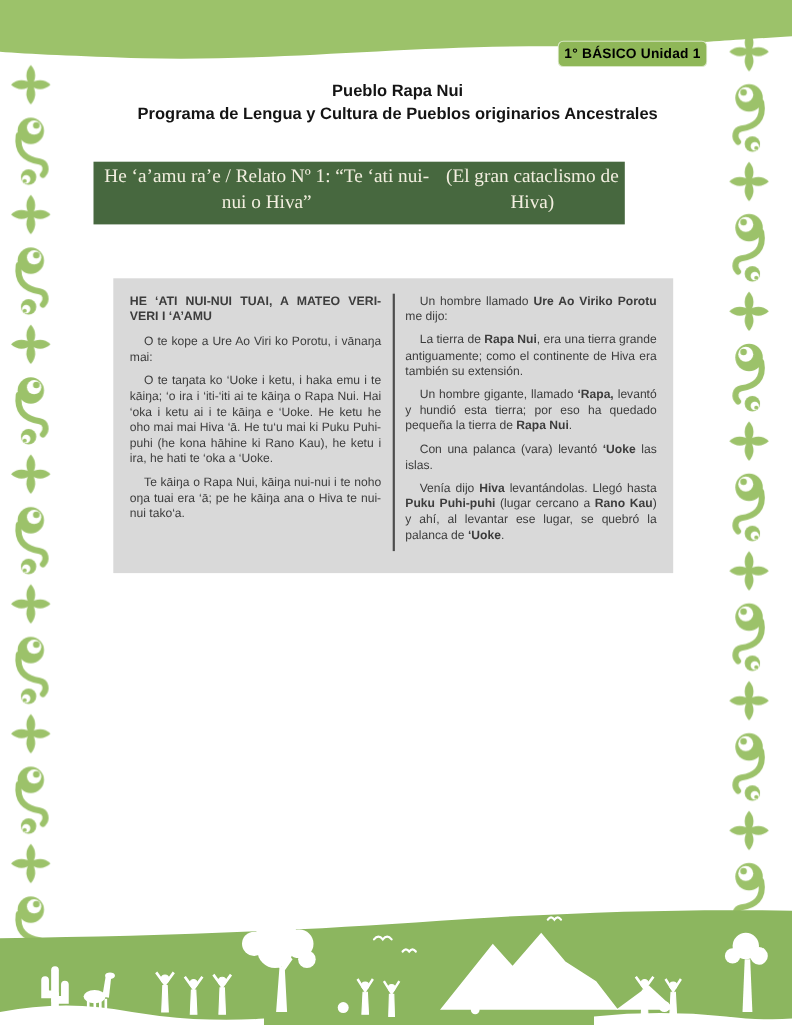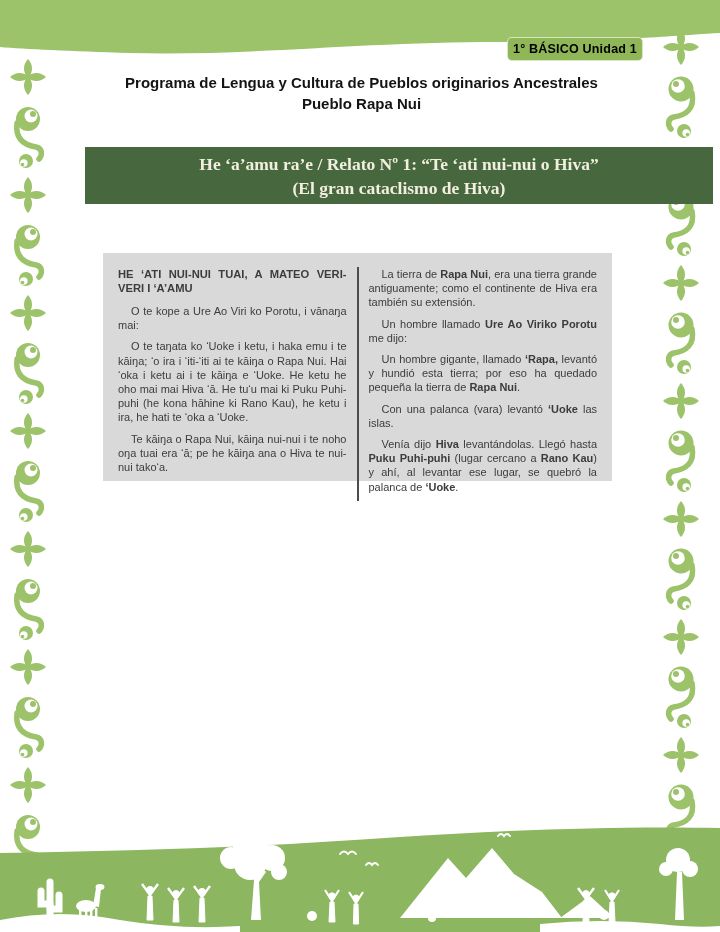--- a/index.html
+++ b/index.html
@@ -29,30 +29,30 @@
   #right-border{left:662px;top:25px;width:38px;height:822px;}
 
   
   #header{
     left:85px;top:72px;width:553px;text-align:center;
     font-weight:700;font-size:15px;line-height:21px;color:var(--header-text);
   }
 
   
   #banner{
-    left:85px;top:147px;width:628px;height:57px;
+    left:85px;top:147px;width:483px;height:57px;
     background:var(--banner-green);color:var(--banner-text);
-    font-family:"Liberation Serif", serif;font-weight:700;
+    font-family:"Liberation Serif", serif;font-weight:400;
     font-size:17.5px;line-height:24px;text-align:center;
-    display:flex;flex-direction:column;justify-content:center;
+    display:flex;flex-direction:row;justify-content:center;
   }
 
   
   #story-box{
-    left:103px;top:253px;width:509px;height:228px;
+    left:103px;top:253px;width:509px;height:268px;
     background:var(--box-bg);box-sizing:border-box;
     padding:14px 15px 8px 15px;color:var(--box-text);
   }
   .columns{display:flex;column-gap:10px;}
   .col{flex:1;font-size:11px;line-height:14.2px;text-align:justify;}
   .col h3{font-size:11.2px;line-height:14px;margin:0 0 9px 0;text-align:justify;}
   .para{margin:0 0 7px 0;text-indent:13px;}
   .para span.b{font-weight:700;}
   .divider{width:2px;background:var(--divider-gray);}
   .source{font-size:9.5px;line-height:12px;margin-top:5px;text-align:left;}
@@ -111,41 +111,41 @@
         <circle cx="22" cy="106" r="7"></circle>
         <circle cx="24.2" cy="108" r="3.8" fill="#ffffff"></circle>
         <circle cx="25.5" cy="109.5" r="1.8"></circle>
       </g>
     </pattern>
   </defs>
   <rect x="0" y="0" width="38" height="822" fill="url(#koruB)"></rect>
 </svg>
 
 <div id="header" class="abs">
+  <div>Pueblo Rapa Nui</div>
   <div>Programa de Lengua y Cultura de Pueblos originarios Ancestrales</div>
-  <div>Pueblo Rapa Nui</div>
 </div>
 
 <div id="banner" class="abs">
   <div>He ‘a’amu ra’e / Relato Nº 1: “Te ‘ati nui-nui o Hiva”</div>
   <div>(El gran cataclismo de Hiva)</div>
 </div>
 
 <div id="story-box" class="abs">
   <div class="columns">
     <div class="col">
       <h3>HE ‘ATI NUI-NUI TUAI, A MATEO VERI-VERI I ‘A’AMU</h3>
       <p class="para"><span>O te kope a Ure Ao Viri ko Porotu, i vānaŋa mai:</span></p>
       <p class="para"><span>O te taŋata ko ‘Uoke i ketu, i haka emu i te kāiŋa; ‘o ira i ‘iti-‘iti ai te kāiŋa o Rapa Nui. Hai ‘oka i ketu ai i te kāiŋa e ‘Uoke. He ketu he oho mai mai Hiva ‘ā. He tu‘u mai ki Puku Puhi-puhi (he kona hāhine ki Rano Kau), he ketu i ira, he hati te ‘oka a ‘Uoke.</span></p>
       <p class="para"><span>Te kāiŋa o Rapa Nui, kāiŋa nui-nui i te noho oŋa tuai era ‘ā; pe he kāiŋa ana o Hiva te nui- nui tako‘a.</span></p>
     </div>
     <div class="divider"></div>
     <div class="col">
+      <p class="para"><span>Un hombre llamado </span><span class="b">Ure Ao Viriko Porotu</span><span> me dijo:</span></p>
       <p class="para"><span>La tierra de </span><span class="b">Rapa Nui</span><span>, era una tierra grande antiguamente; como el continente de Hiva era también su extensión.</span></p>
-      <p class="para"><span>Un hombre llamado </span><span class="b">Ure Ao Viriko Porotu</span><span> me dijo:</span></p>
       <p class="para"><span>Un hombre gigante, llamado </span><span class="b">‘Rapa,</span><span> levantó y hundió esta tierra; por eso ha quedado pequeña la tierra de </span><span class="b">Rapa Nui</span><span>.</span></p>
       <p class="para"><span>Con una palanca (vara) levantó </span><span class="b">‘Uoke</span><span> las islas.</span></p>
       <p class="para"><span>Venía dijo </span><span class="b">Hiva</span><span> levantándolas. Llegó hasta </span><span class="b">Puku Puhi-puhi</span><span> (lugar cercano a </span><span class="b">Rano Kau</span><span>) y ahí, al levantar ese lugar, se quebró la palanca de </span><span class="b">‘Uoke</span><span>.</span></p>
     </div>
   </div>
 </div>
 
 <svg id="bottom-scene" class="abs" viewBox="0 0 720 112" preserveAspectRatio="none" aria-hidden="true">
   <path fill="currentColor" d="M0,33 C140,31 260,27 400,17 C520,9 630,6 720,8 L720,112 L0,112 Z"></path>
   <g fill="#ffffff">

